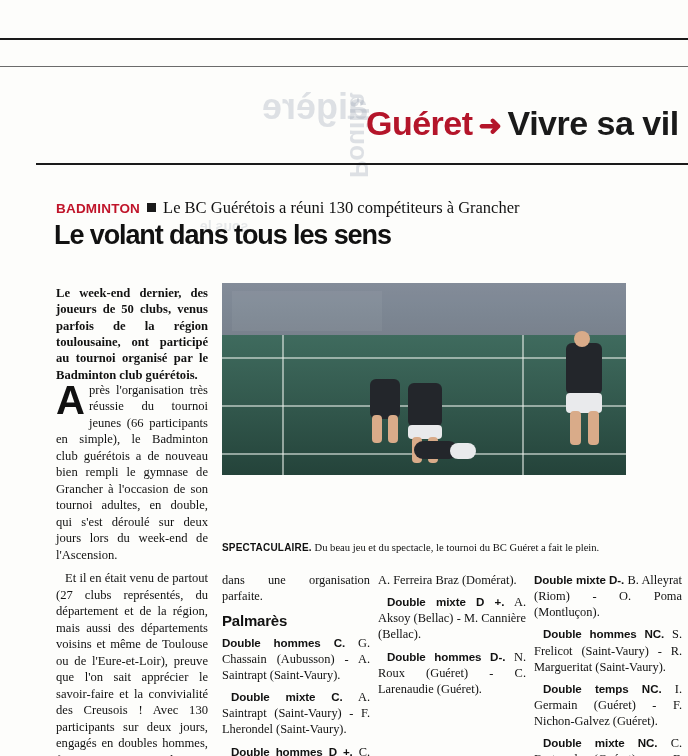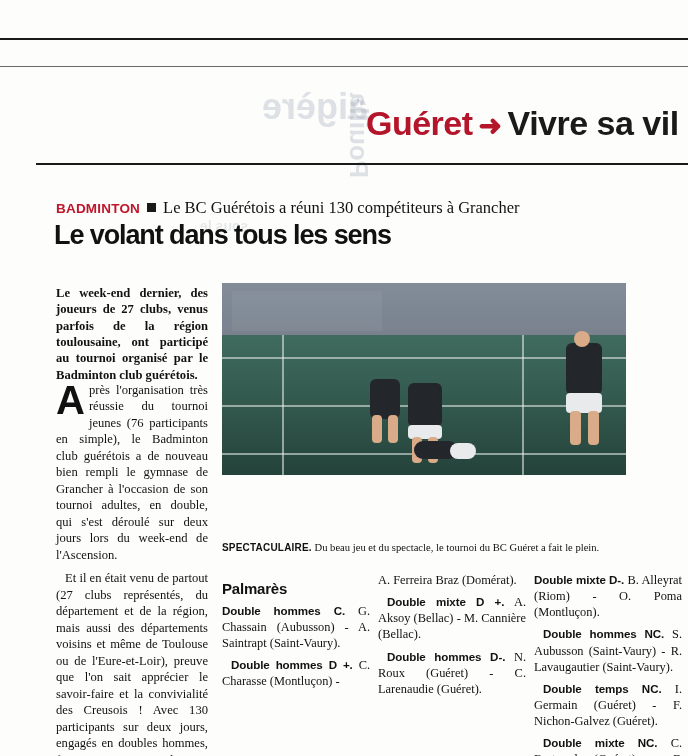--- a/index.html
+++ b/index.html
@@ -297,24 +297,24 @@
     <span class="town">Guéret</span><span class="arrow">➜</span><span class="tagline">Vivre sa vil</span>
   </div>
   <div class="rule-mast"></div>
 
   <div class="kicker">
     <span class="cat">BADMINTON</span><span class="sq"></span><span class="sub">Le BC Guérétois a réuni 130 compétiteurs à Grancher</span>
   </div>
 
   <div class="headline">Le volant dans tous les sens</div>
 
-  <div class="chapeau">Le week-end dernier, des joueurs de 27 clubs, venus parfois de la région toulousaine, ont participé au tournoi organisé par le Badminton club guérétois.</div>
+  <div class="chapeau">Le week-end dernier, des joueurs de 50 clubs, venus parfois de la région toulousaine, ont participé au tournoi organisé par le Badminton club guérétois.</div>
 
   <div class="col1">
-    <p class="first"><span class="dropcap">A</span><span>près l'organisation très réussie du tournoi jeunes (76 participants en simple), le Badminton club guérétois a de nouveau bien rempli le gymnase de Grancher à l'occasion de son tournoi adultes, en double, qui s'est déroulé sur deux jours lors du week-end de l'Ascension.</span></p>
+    <p class="first"><span class="dropcap">A</span><span>près l'organisation très réussie du tournoi jeunes (66 participants en simple), le Badminton club guérétois a de nouveau bien rempli le gymnase de Grancher à l'occasion de son tournoi adultes, en double, qui s'est déroulé sur deux jours lors du week-end de l'Ascension.</span></p>
     <p><span>Et il en était venu de partout (27 clubs représentés, du département et de la région, mais aussi des départements voisins et même de Toulouse ou de l'Eure-et-Loir), preuve que l'on sait apprécier le savoir-faire et la convivialité des Creusois ! Avec 130 participants sur deux jours, engagés en doubles hommes, femmes ou mixtes, il n'y a pas eu de temps mort</span></p>
   </div>
 
   <div class="photo">
     <div class="wallpanel" style="left:0;top:0;width:404px;height:54px;"></div>
     <div class="wallpanel" style="left:10px;top:8px;width:150px;height:40px;background:rgba(255,255,255,0.05);"></div>
     <div class="net"></div>
     <div class="post" style="left:246px;top:54px;height:110px;"></div>
     <div class="post" style="left:24px;top:58px;height:96px;"></div>
     <div class="banner">
@@ -346,31 +346,33 @@
     <div class="skin" style="left:348px;top:128px;width:11px;height:34px;"></div>
     <div class="skin" style="left:366px;top:128px;width:11px;height:34px;"></div>
     <div class="skin" style="left:352px;top:48px;width:16px;height:16px;border-radius:8px;"></div>
   </div>
 
   <div class="caption">
     <b>SPECTACULAIRE.</b><span> Du beau jeu et du spectacle, le tournoi du BC Guéret a fait le plein.</span>
   </div>
 
   <div class="lowcol c2">
+    <p class="noind">dans une organisation parfaite.</p>
     <div class="palm-title">Palmarès</div>
     <p class="entry first"><b>Double hommes C.</b><span> G. Chassain (Aubusson) - A. Saintrapt (Saint-Vaury).</span></p>
+    <p class="entry"><b>Double mixte C.</b><span> A. Saintrapt (Saint-Vaury) - F. Lherondel (Saint-Vaury).</span></p>
     <p class="entry"><b>Double hommes D +.</b><span> C. Charasse (Montluçon) -</span></p>
   </div>
 
   <div class="lowcol c3">
     <p class="entry noind"><span>A. Ferreira Braz (Domérat).</span></p>
     <p class="entry"><b>Double mixte D +.</b><span> A. Aksoy (Bellac) - M. Cannière (Bellac).</span></p>
     <p class="entry"><b>Double hommes D-.</b><span> N. Roux (Guéret) - C. Larenaudie (Guéret).</span></p>
   </div>
 
   <div class="lowcol c4">
     <p class="entry noind"><b>Double mixte D-.</b><span> B. Alleyrat (Riom) - O. Poma (Montluçon).</span></p>
-    <p class="entry"><b>Double hommes NC.</b><span> S. Aubusson (Saint-Vaury) - R. Lavaugautier (Saint-Vaury).</span></p>
+    <p class="entry"><b>Double hommes NC.</b><span> S. Frelicot (Saint-Vaury) - R. Margueritat (Saint-Vaury).</span></p>
     <p class="entry"><b>Double temps NC.</b><span> I. Germain (Guéret) - F. Nichon-Galvez (Guéret).</span></p>
     <p class="entry"><b>Double mixte NC.</b><span> C. Bertrand (Guéret) - F. Nichon-Galvez (Guéret).</span></p>
   </div>
 
 </div>
 
 </body></html>

